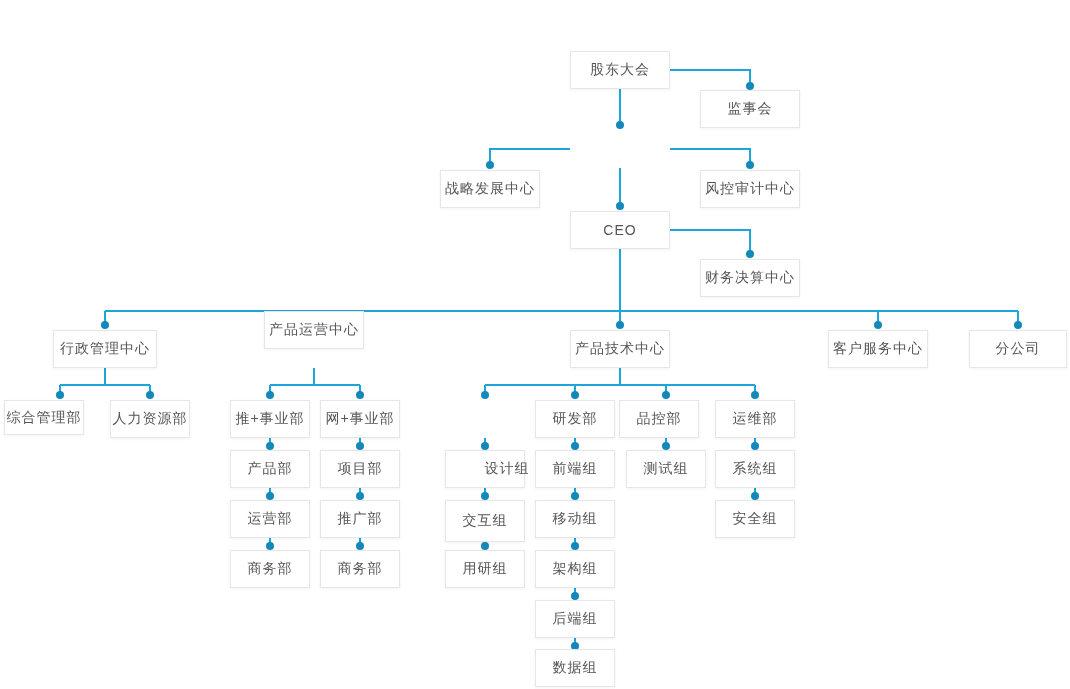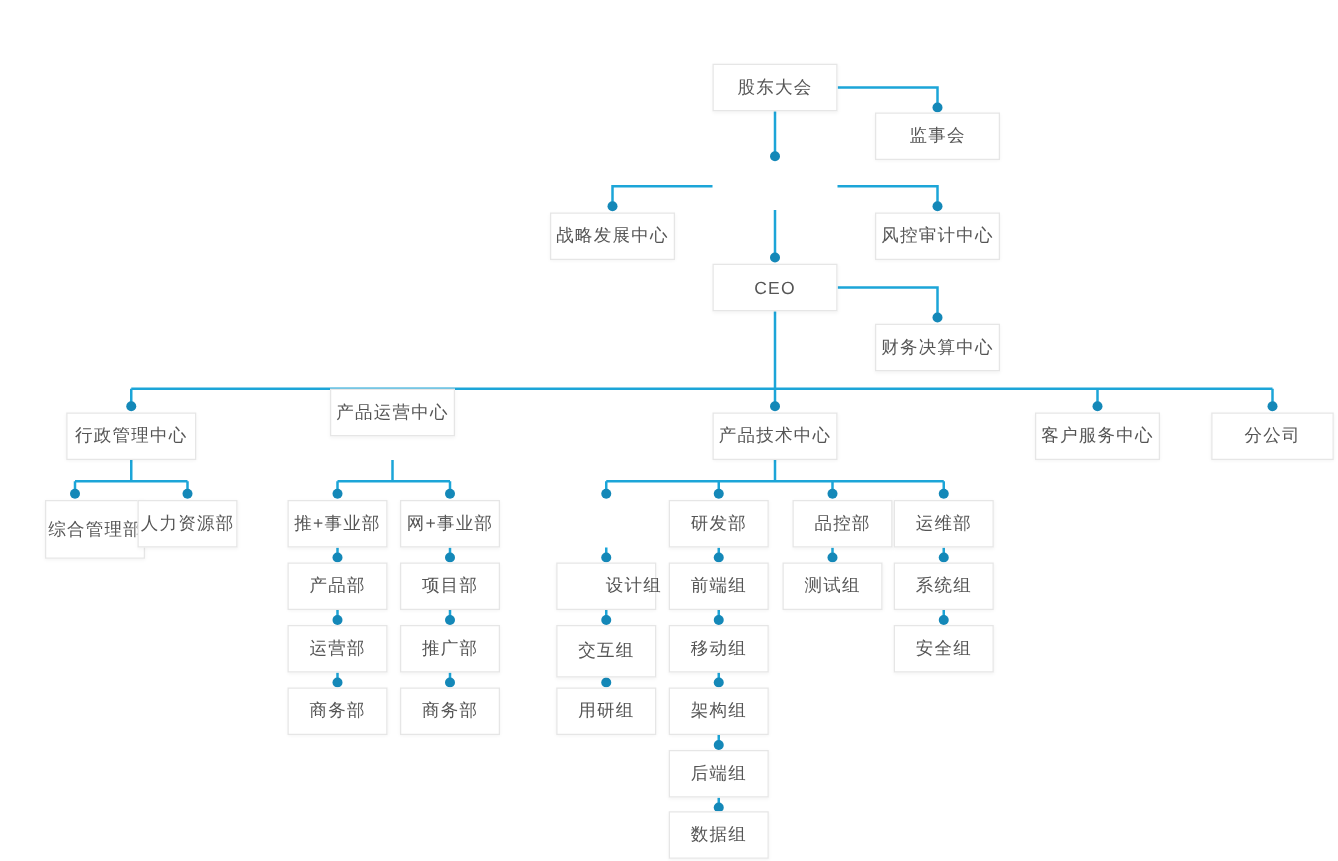--- a/index.html
+++ b/index.html
@@ -107,26 +107,26 @@
   <div class="node" style="left:700px;top:170px;width:100px;height:38px;">风控审计中心</div>
   <div class="node" style="left:570px;top:211px;width:100px;height:38px;">CEO</div>
   <div class="node" style="left:700px;top:259px;width:100px;height:38px;">财务决算中心</div>
 
   <div class="node" style="left:53px;top:330px;width:104px;height:38px;">行政管理中心</div>
   <div class="node" style="left:264px;top:311px;width:100px;height:38px;">产品运营中心</div>
   <div class="node" style="left:570px;top:330px;width:100px;height:38px;">产品技术中心</div>
   <div class="node" style="left:828px;top:330px;width:100px;height:38px;">客户服务中心</div>
   <div class="node" style="left:969px;top:330px;width:98px;height:38px;">分公司</div>
 
-  <div class="node" style="left:36px;top:400px;width:80px;height:47px;">综合管理部</div>
+  <div class="node" style="left:4px;top:400px;width:80px;height:35px;">综合管理部</div>
   <div class="node" style="left:110px;top:400px;width:80px;height:38px;">人力资源部</div>
   <div class="node" style="left:230px;top:400px;width:80px;height:38px;">推+事业部</div>
   <div class="node" style="left:320px;top:400px;width:80px;height:38px;">网+事业部</div>
   <div class="node" style="left:535px;top:400px;width:80px;height:38px;">研发部</div>
-  <div class="node" style="left:634px;top:400px;width:80px;height:38px;">品控部</div>
+  <div class="node" style="left:619px;top:400px;width:80px;height:38px;">品控部</div>
   <div class="node" style="left:715px;top:400px;width:80px;height:38px;">运维部</div>
 
   <div class="node" style="left:230px;top:450px;width:80px;height:38px;">产品部</div>
   <div class="node" style="left:320px;top:450px;width:80px;height:38px;">项目部</div>
   <div class="node" style="left:445px;top:450px;width:80px;height:38px;padding-left:44px;">设计组</div>
   <div class="node" style="left:535px;top:450px;width:80px;height:38px;">前端组</div>
   <div class="node" style="left:626px;top:450px;width:80px;height:38px;">测试组</div>
   <div class="node" style="left:715px;top:450px;width:80px;height:38px;">系统组</div>
 
   <div class="node" style="left:230px;top:500px;width:80px;height:38px;">运营部</div>

